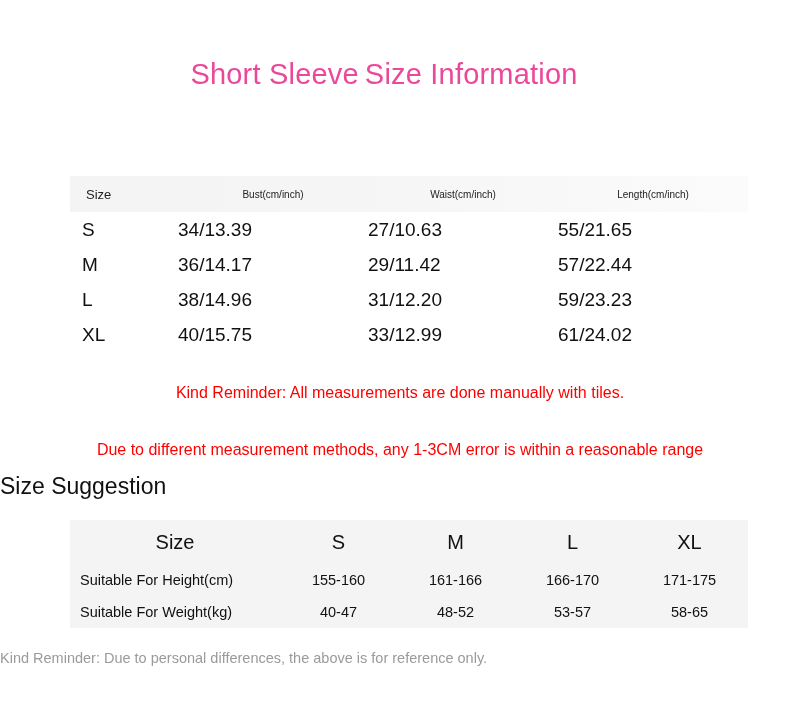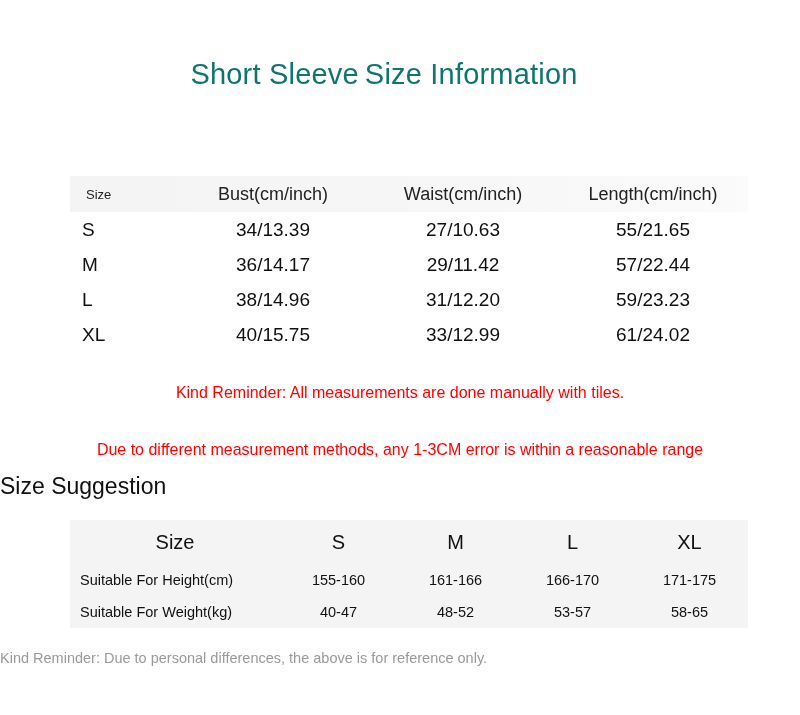--- a/index.html
+++ b/index.html
@@ -22,21 +22,21 @@
 
   
   .title {
     position: absolute;
     top: 58px;
     left: 0;
     width: 768px;
     text-align: center;
     font-size: 29px;
     font-weight: 400;
-    color: #0f766e;
+    color: #ec4899;
     letter-spacing: 0.2px;
     white-space: nowrap;
   }
   .title .t-main { font-weight: 500; }
   .title .t-sub { font-weight: 400; margin-left: 6px; }
 
   
   .size-table {
     position: absolute;
     top: 176px;
@@ -57,34 +57,34 @@
     vertical-align: middle;
   }
   .size-table thead th.h-size {
     width: 92px;
     text-align: left;
     padding-left: 16px;
     font-size: 13px;
   }
   .size-table thead th.h-col {
     text-align: center;
-    font-size: 18px;
+    font-size: 10px;
   }
   .size-table tbody td {
     height: 35px;
     font-size: 19px;
     color: #111;
     vertical-align: middle;
   }
   .size-table tbody td.c-size {
     text-align: left;
     padding-left: 12px;
   }
   .size-table tbody td.c-val {
-    text-align: center;
+    text-align: left;
   }
   .header-shade {
     position: absolute;
     top: 176px;
     left: 70px;
     width: 678px;
     height: 36px;
     background: linear-gradient(to right, #f2f2f2 0%, #f4f4f4 45%, #fafafa 100%);
     opacity: 0.85;
   }

